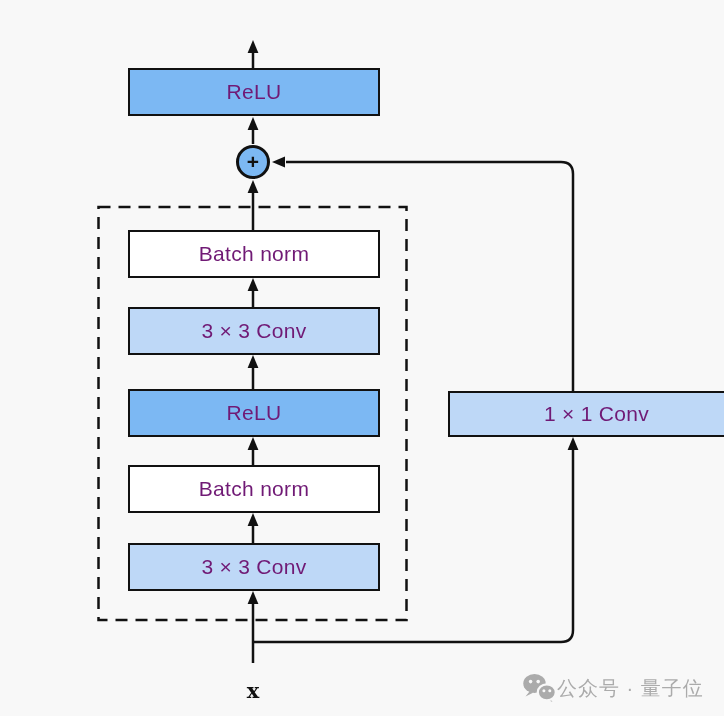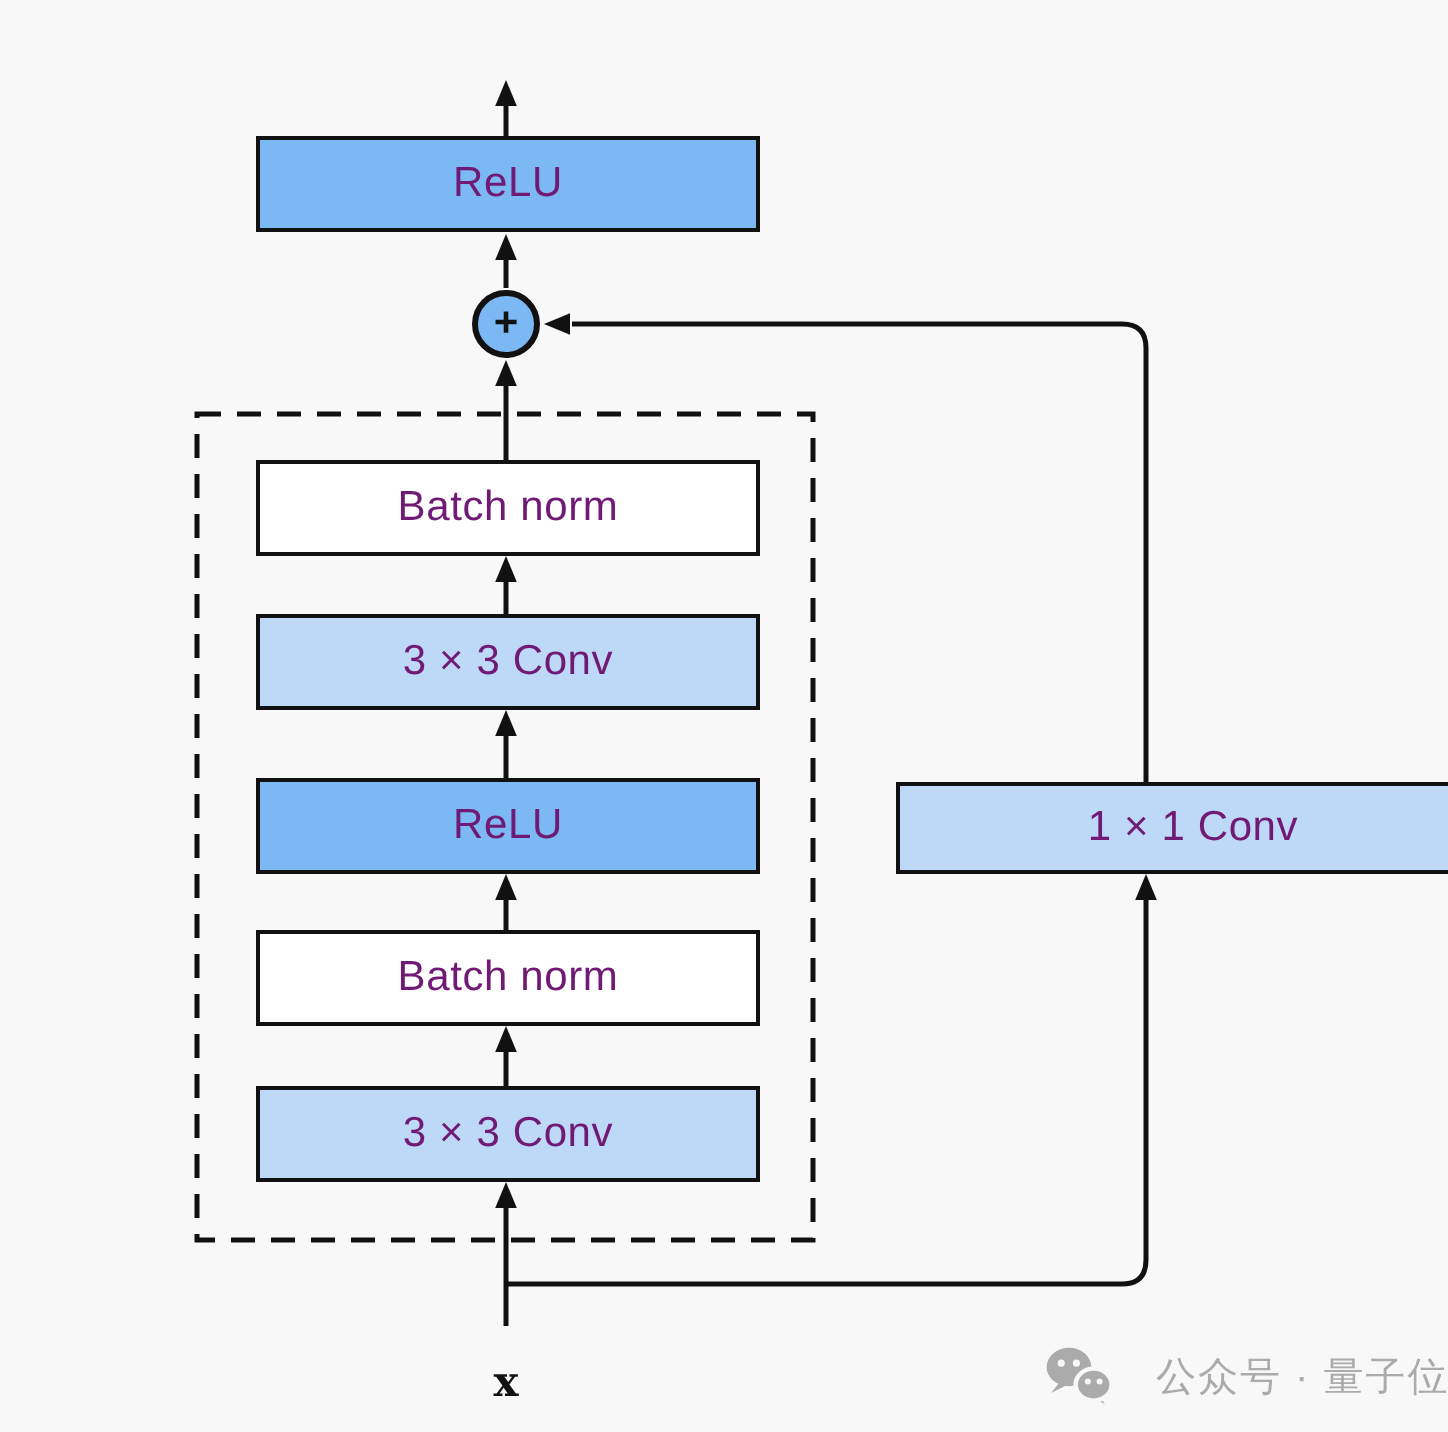--- a/index.html
+++ b/index.html
@@ -66,21 +66,21 @@
     font-family: "DejaVu Serif", "Liberation Serif", serif;
     font-weight: bold;
     font-size: 21px;
     color: #111111;
   }
   .watermark {
     position: absolute;
     left: 521px; top: 672px;
     display: flex;
     align-items: center;
-    gap: 21px;
+    gap: 0;
   }
   .watermark .wm-text {
     font-size: 20px;
     color: #ababab;
     letter-spacing: 1px;
     white-space: nowrap;
   }
 </style>
 </head>
 <body>

